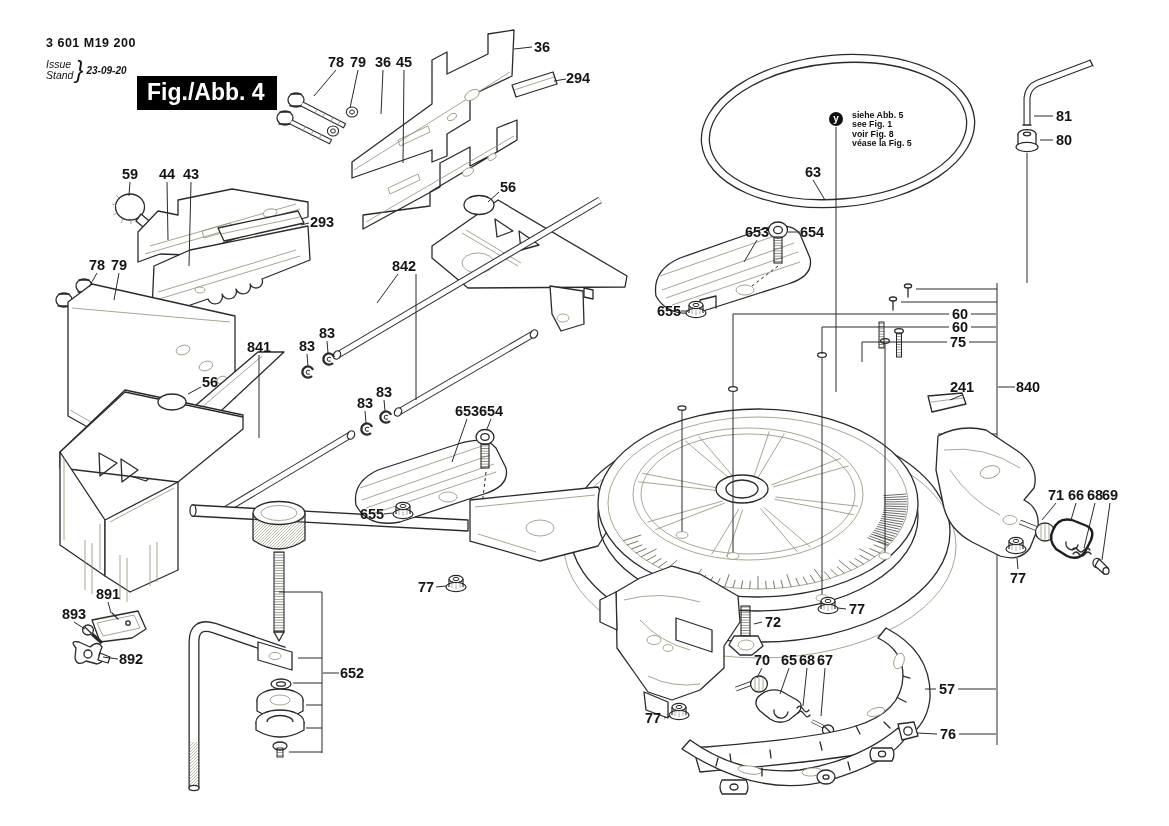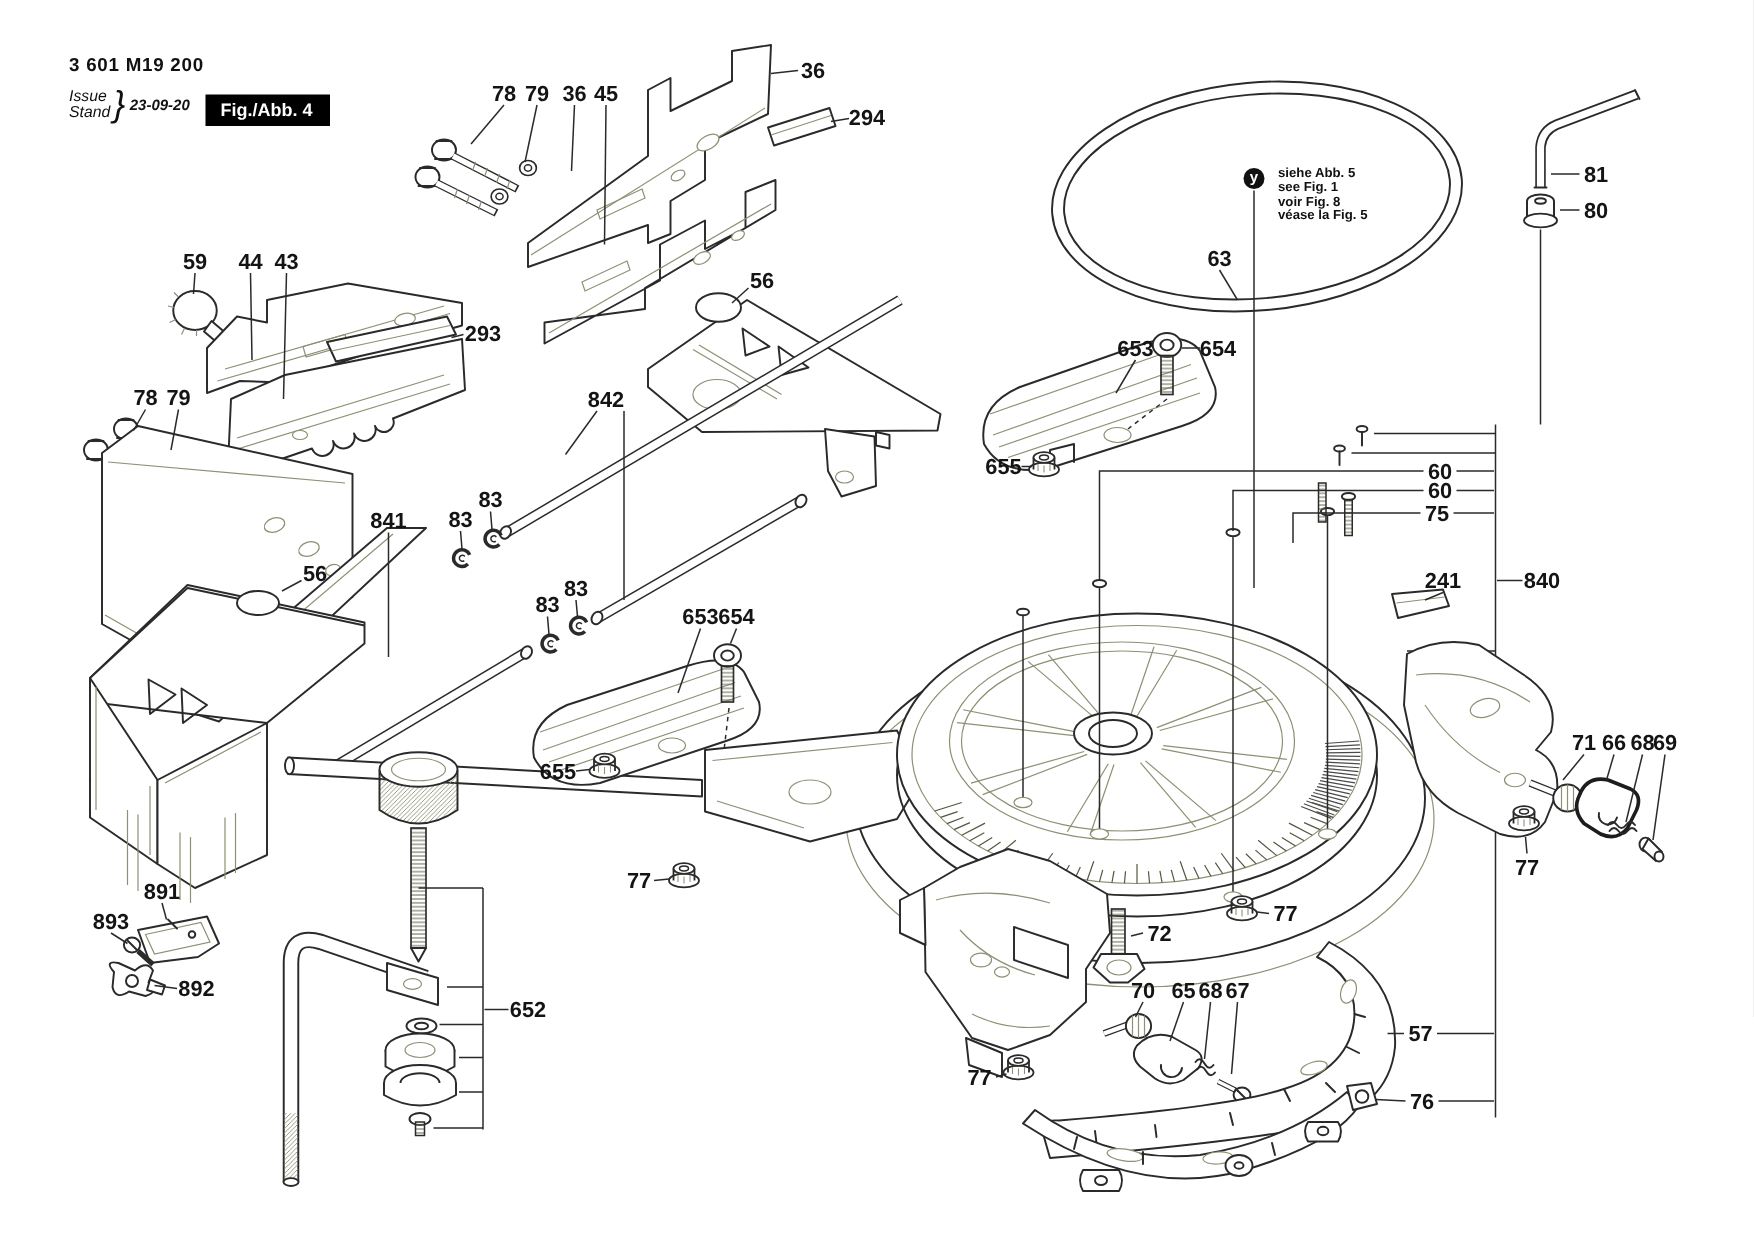--- a/index.html
+++ b/index.html
@@ -12,22 +12,22 @@
   .dlf {fill:#ffffff;stroke:#8f8f74;stroke-width:0.8;}
   .ldr {fill:none;stroke:#2a2a2a;stroke-width:1;}
   .callout{font:700 14.5px "Liberation Sans",sans-serif;fill:#141414;}
   
   #titleblock{position:absolute;left:46px;top:36px;color:#111;}
   #partnum{font-size:12.5px;font-weight:600;letter-spacing:.5px;}
   #issuerow{display:flex;align-items:center;margin-top:6px;font-style:italic;}
   #issuewords{font-size:10.5px;line-height:11px;}
   #brace{font-size:24px;font-weight:300;margin:0 3px 0 2px;}
   #issuedate{font-size:10px;font-weight:600;}
-  #figbox{position:absolute;left:137px;top:63px;background:#000;color:#fff;
-          font-size:12px;font-weight:700;padding:3px 12px 4px 10px;}
+  #figbox{position:absolute;left:137px;top:76px;background:#000;color:#fff;
+          font-size:23px;font-weight:700;padding:3px 12px 4px 10px;}
   
   #refnote{position:absolute;left:829px;top:111px;color:#111;}
   #refmark{position:absolute;left:0;top:1px;width:14px;height:14px;border-radius:50%;
            background:#111;color:#fff;font-size:10px;font-weight:700;text-align:center;
            line-height:14px;}
   #reflines{margin-left:23px;font-size:8.8px;line-height:9.4px;font-weight:600;}
   
   #footnote{position:absolute;left:1012px;top:736px;font-size:9.6px;line-height:11.8px;
             color:#1c1c1c;font-weight:600;white-space:nowrap;}
 </style>

